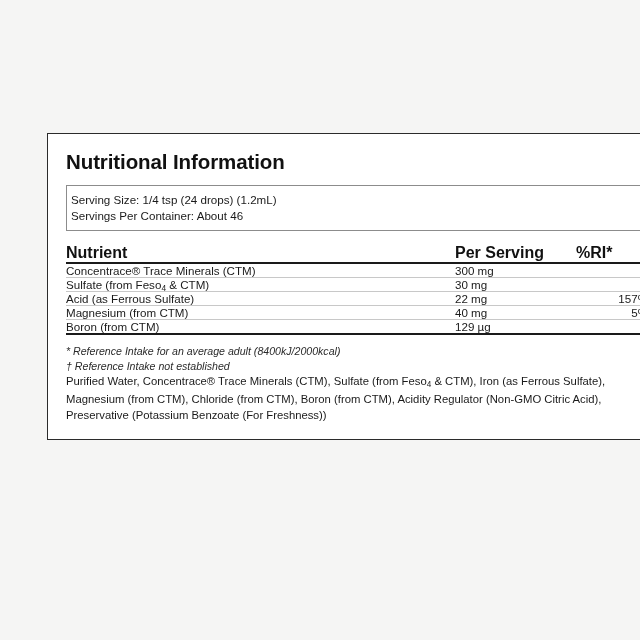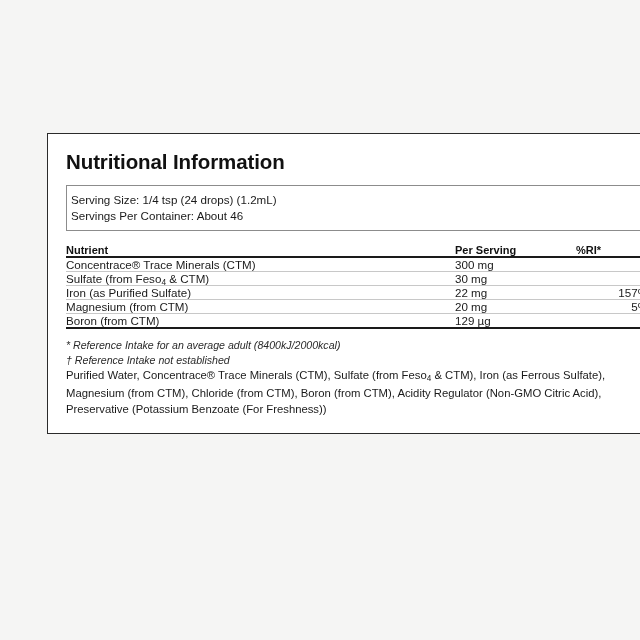--- a/index.html
+++ b/index.html
@@ -57,21 +57,21 @@
   table.nutri th,
   table.nutri td {
     text-align: left;
     padding: 0;
     vertical-align: baseline;
   }
   .col-nutrient { width: 389px; }
   .col-serving  { width: 121px; }
   .col-ri       { width: 72px; }
   thead th {
-    font-size: 11px;
+    font-size: 16px;
     font-weight: bold;
     padding-bottom: 7px;
     color: #111111;
   }
   thead th.ri { text-align: left; }
   thead tr { border-bottom: 2.6px solid #1a1a1a; }
   tbody td {
     font-size: 11.6px;
     padding-top: 6.5px;
     padding-bottom: 6.5px;
@@ -148,28 +148,28 @@
           <td class="ri">†</td>
         </tr>
 
         <tr>
           <td><span>Sulfate (from Feso</span><sub>4</sub><span> &amp; CTM)</span></td>
           <td>30 mg</td>
           <td class="ri">†</td>
         </tr>
 
         <tr>
-          <td>Iron (as Purified Sulfate)</td>
+          <td>Acid (as Ferrous Sulfate)</td>
           <td>22 mg</td>
           <td class="ri">157%</td>
         </tr>
 
         <tr>
           <td>Magnesium (from CTM)</td>
-          <td>20 mg</td>
+          <td>40 mg</td>
           <td class="ri">5%</td>
         </tr>
 
 
         <tr>
           <td>Boron (from CTM)</td>
           <td>129 µg</td>
           <td class="ri">†</td>
         </tr>
 

